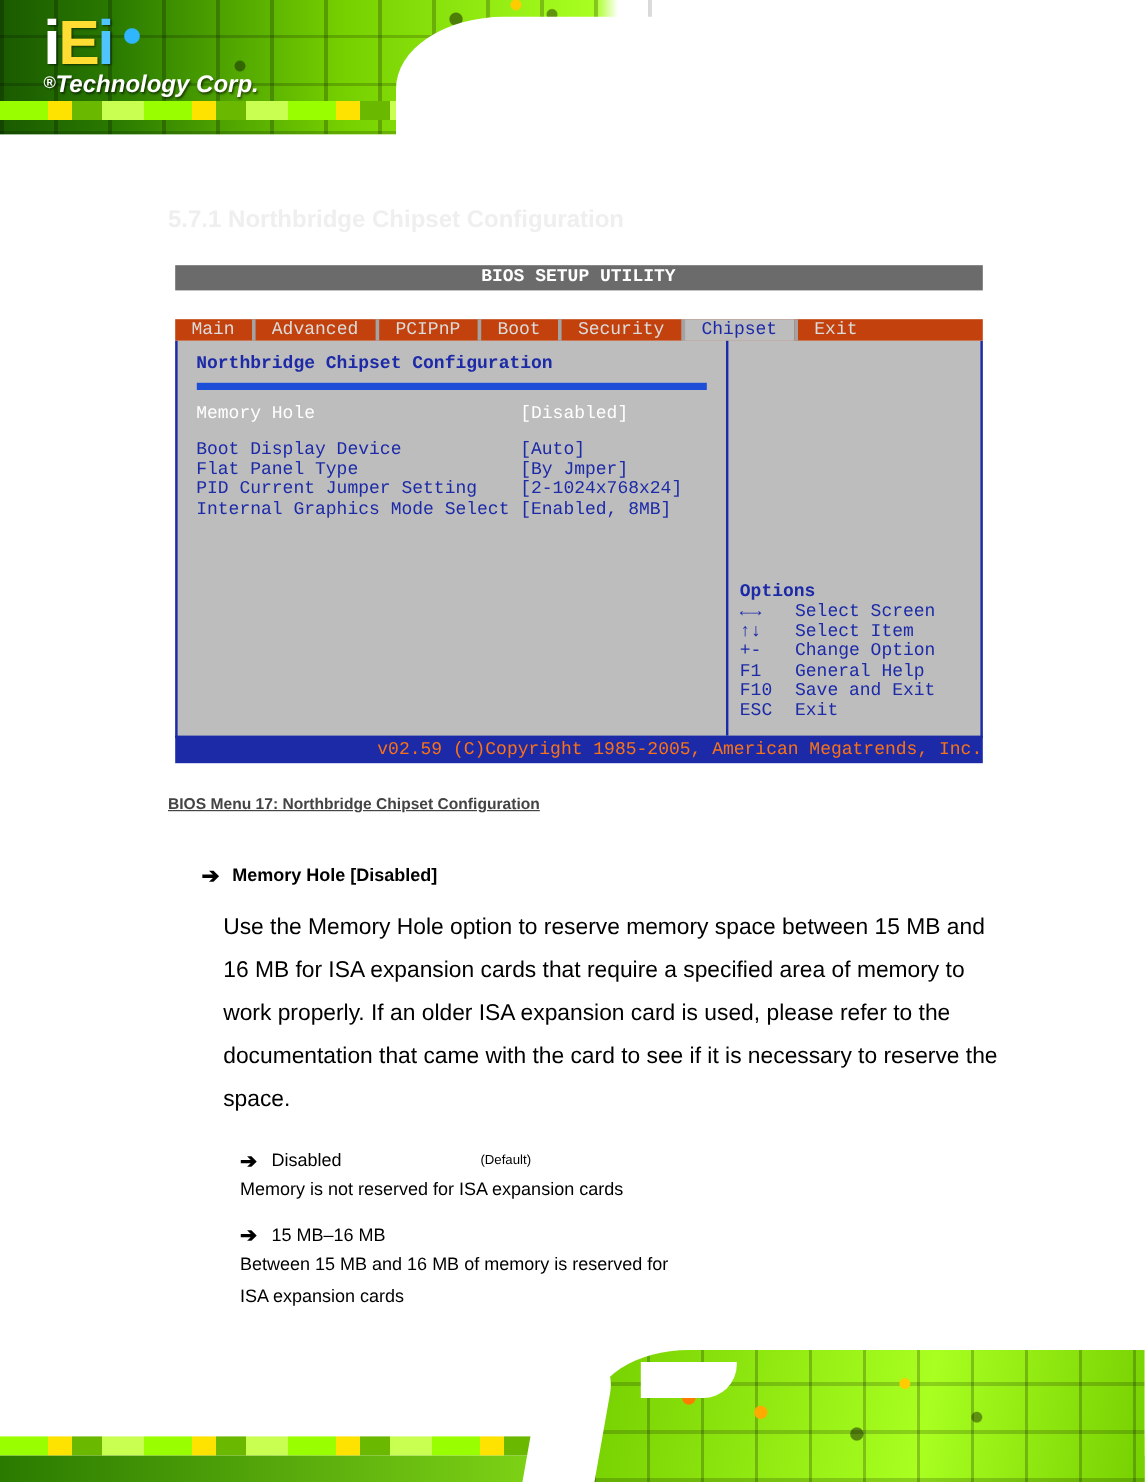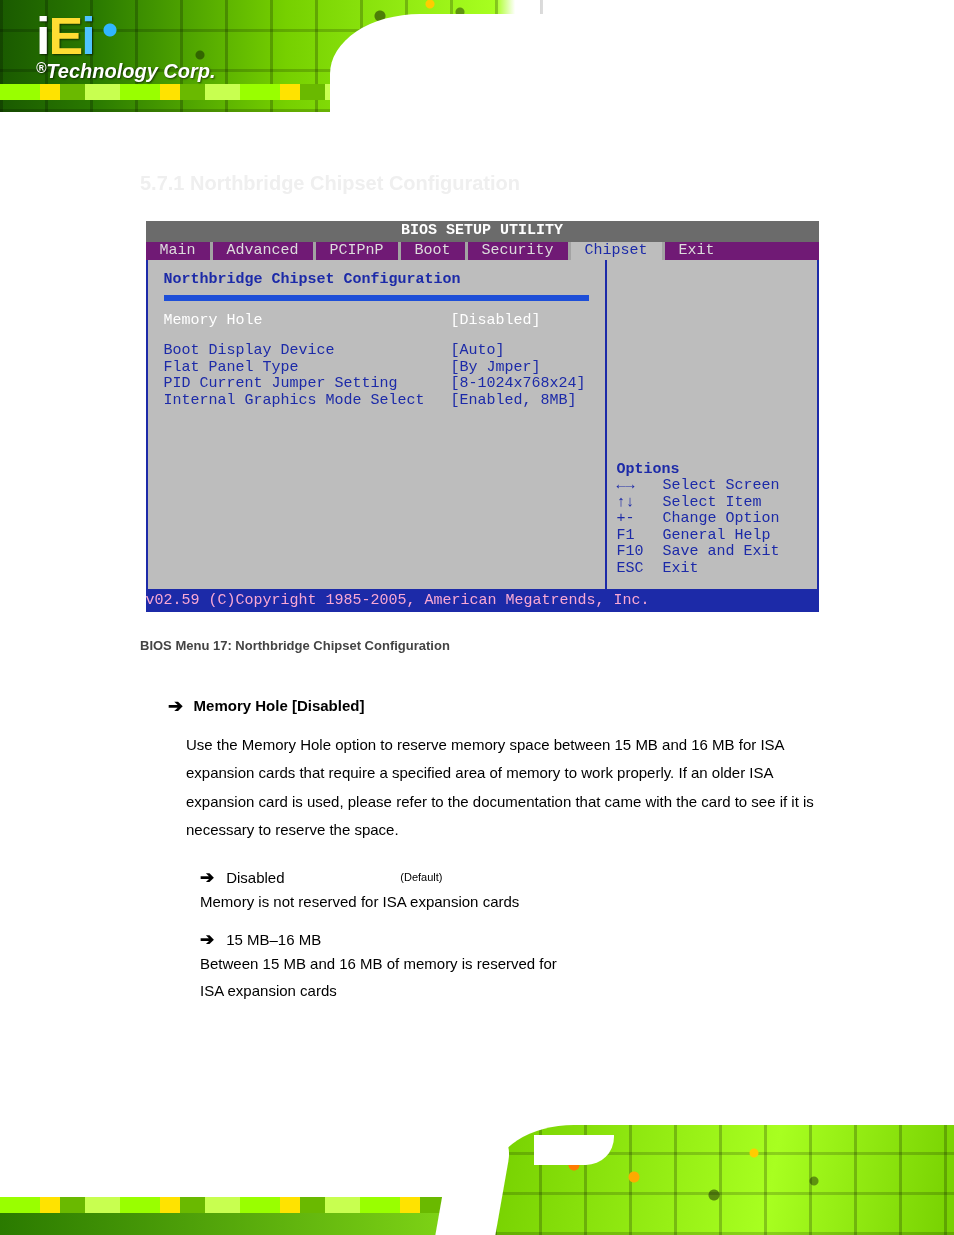--- a/index.html
+++ b/index.html
@@ -105,22 +105,23 @@
   }
   .bios-title {
     background: #6b6b6b;
     color: #fff;
     text-align: center;
     font-weight: 700;
     padding: 2px 0;
   }
   .bios-tabs {
     display: flex;
-    background: #701a75;
+    background: #c2410c;
     color: #dcdcdc;
+    margin-top: 24px;
   }
   .bios-tabs span {
     padding: 1px 14px;
     border-left: 3px solid #a3a3a3;
   }
   .bios-tabs span:first-child { border-left: none; }
   .bios-tabs .sel {
     background: #bdbdbd;
     color: #1c2aa8;
     font-weight: 400;
@@ -139,65 +140,66 @@
   }
   .bios-left h4 {
     color: #1c2aa8;
     font-weight: 700;
     font-size: 15px;
     padding-bottom: 6px;
     border-bottom: 6px solid #1d4ed8;
     margin-bottom: 12px;
     padding-right: 40px;
   }
-  .bios-row { display: flex; gap: 17px; }
+  .bios-row { display: flex; }
   .bios-row .lbl { width: 270px; }
   .bios-row.wht { color: #fff; margin-bottom: 14px; }
   .bios-right {
     width: 210px;
     padding: 12px 10px;
     color: #1c2aa8;
     display: flex;
     flex-direction: column;
     justify-content: flex-end;
   }
   .bios-right h4 { font-weight: 700; font-size: 15px; }
   .bios-help .r { display: flex; }
   .bios-help .k { width: 46px; }
   .bios-foot {
     background: #1c2aa8;
-    color: #f9a8d4;
-    text-align: left;
+    color: #f97316;
+    text-align: right;
     padding: 2px 0;
   }
   .caption {
     font-size: 13px;
     font-weight: 700;
     margin: 0 0 44px 20px;
     color: #444;
+    text-decoration: underline;
   }
   .item {
     margin-left: 48px;
     margin-bottom: 18px;
   }
   .item .arrow {
     display: inline-block;
     font-size: 18px;
     font-weight: 900;
     vertical-align: top;
     line-height: 1;
     margin-right: 6px;
     color: #000;
   }
   .item .head {
     font-size: 15px;
     font-weight: 700;
   }
   .item .body {
-    font-size: 15px;
+    font-size: 19px;
     margin: 16px 0 22px 18px;
     line-height: 1.9;
   }
   .sub {
     margin-left: 80px;
     margin-bottom: 14px;
     font-size: 15px;
   }
   .sub .arrow {
     display: inline-block;
@@ -327,21 +329,21 @@
         <div class="bios-row">
           <span class="lbl">Boot Display Device</span>
           <span>[Auto]</span>
         </div>
         <div class="bios-row">
           <span class="lbl">Flat Panel Type</span>
           <span>[By Jmper]</span>
         </div>
         <div class="bios-row">
           <span class="lbl">PID Current Jumper Setting</span>
-          <span>[8-1024x768x24]</span>
+          <span>[2-1024x768x24]</span>
         </div>
         <div class="bios-row">
           <span class="lbl">Internal Graphics Mode Select</span>
           <span>[Enabled, 8MB]</span>
         </div>
       </div>
       <div class="bios-right">
         <h4>Options</h4>
         <div class="bios-help">
           <div class="r">

